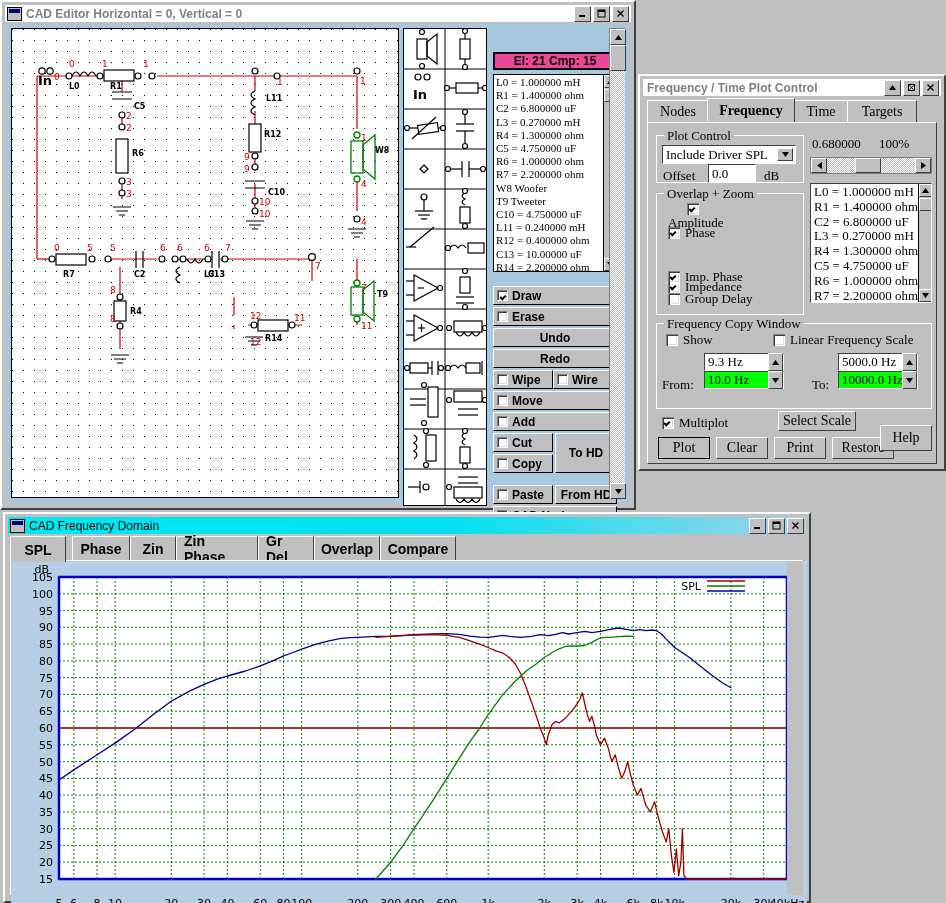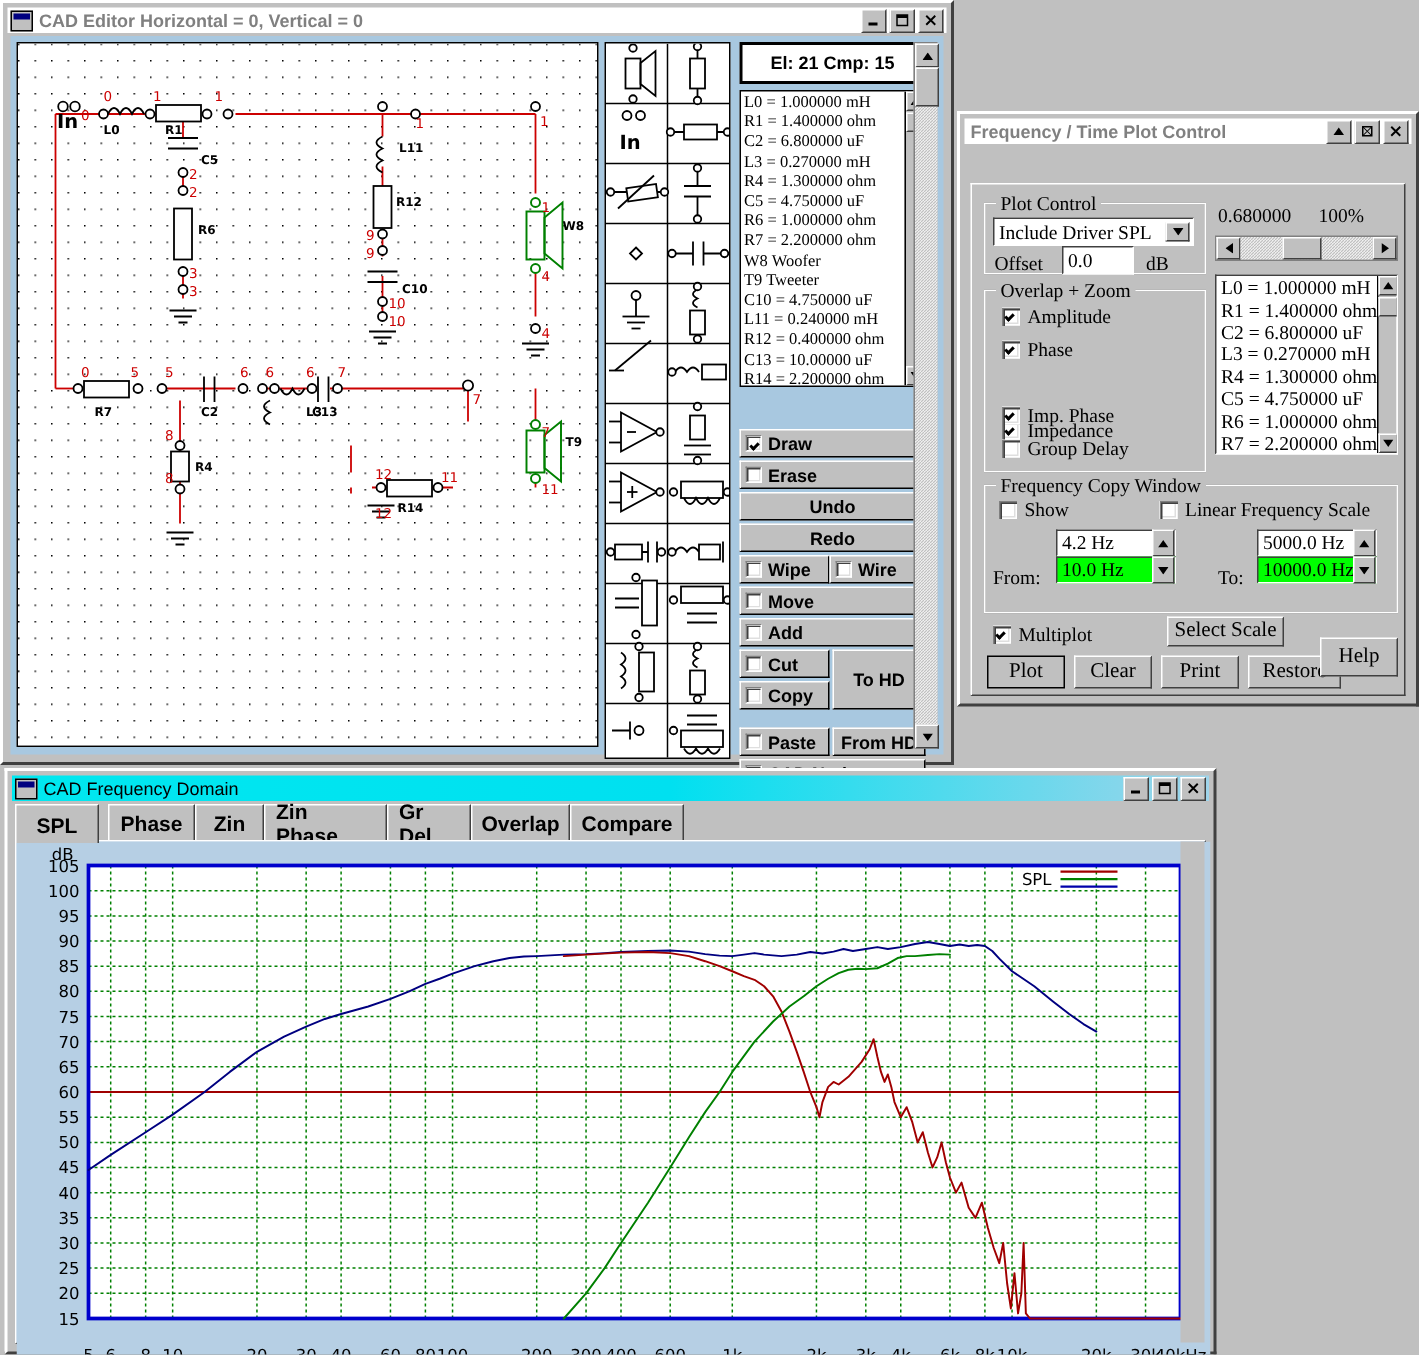--- a/index.html
+++ b/index.html
@@ -40,23 +40,23 @@
   #canvas{position:absolute;left:4px;top:4px;width:388px;height:470px;background:#fff;
           border:1px solid #000;box-sizing:border-box;overflow:hidden;}
   #canvas svg{display:block;}
 
   
   #palette{position:absolute;left:396px;top:4px;width:84px;height:478px;background:#fff;
            border:1px solid #000;box-sizing:border-box;overflow:hidden;}
 
   
   #rightcol{position:absolute;left:486px;top:4px;width:124px;}
-  #elcmp{height:28px;background:#ffffff;border:2px solid #000;box-sizing:border-box;
+  #elcmp{height:18px;background:#ec4899;border:2px solid #000;box-sizing:border-box;
          display:flex;align-items:center;justify-content:center;
-         font-size:12px;font-weight:bold;color:#000;}
+         font-size:12px;font-weight:bold;color:#000;margin-top:24px;}
   #complist{margin-top:4px;height:198px;background:#fff;border:1px solid #000;box-sizing:border-box;
             position:relative;overflow:hidden;}
   #complist .rows{position:absolute;left:2px;top:1px;right:15px;}
   #complist .row{font-size:11px;line-height:13.2px;color:#000;white-space:nowrap;
         font-family:"Liberation Serif", serif;}
   .lbscroll{position:absolute;right:0;top:0;width:13px;bottom:0;background:#c0c0c0;
             border-left:1px solid #000;box-sizing:border-box;}
   .lbsb{width:13px;height:13px;background:#c0c0c0;
         border-top:1px solid #fff;border-left:1px solid #fff;
         border-right:1px solid #404040;border-bottom:1px solid #404040;box-sizing:border-box;
@@ -699,20 +699,34 @@
       </div>
       <div class="tbtn">
         <svg width="9" height="9" viewBox="0 0 9 9">
               <path d="M1.5 1.5 L7.5 7.5 M7.5 1.5 L1.5 7.5" stroke="#000" stroke-width="1.3"></path>
             </svg>
       </div>
     </div>
   </div>
 
   <div id="pc-body">
+    <div class="tabstrip">
+      <div class="tab" style="left:0px;width:62px;">
+        <span>Nodes</span>
+          </div>
+      <div class="tab sel" style="left:60px;width:88px;">
+        <span>Frequency</span>
+          </div>
+      <div class="tab" style="left:146px;width:56px;">
+        <span>Time</span>
+          </div>
+      <div class="tab" style="left:200px;width:70px;">
+        <span>Targets</span>
+          </div>
+    </div>
 
     <div class="tabpage">
 
       <div class="grp" style="left:8px;top:12px;width:148px;height:48px;">
         <span class="lg">Plot Control</span>
       </div>
       <div class="combo" style="left:14px;top:22px;width:134px;height:19px;">
         <span>Include Driver SPL</span>
         <span class="arrow">
           <svg width="7" height="5" viewBox="0 0 7 5">
@@ -740,21 +754,21 @@
         <div class="b">
           <svg width="5" height="7" viewBox="0 0 5 7">
                 <path d="M5 3.5 L0 0 L0 7 Z" fill="#000"></path>
               </svg>
             </div>
       </div>
 
       <div class="grp" style="left:8px;top:70px;width:148px;height:122px;">
         <span class="lg">Overlap + Zoom</span>
       </div>
-      <div class="cbx" style="left:20px;top:80px;">
+      <div class="cbx" style="left:20px;top:80px;flex-direction:column;">
         <span class="cbox on"></span>
         <span>Amplitude</span>
           </div>
       <div class="cbx" style="left:20px;top:102px;">
         <span class="cbox on"></span>
         <span>Phase</span>
           </div>
       <div class="cbx" style="left:20px;top:124px;margin-top:32px;">
         <span class="cbox on"></span>
         <span>Impedance</span>
@@ -801,21 +815,21 @@
         <span class="cbox"></span>
         <span>Show</span>
           </div>
       <div class="cbx" style="left:125px;top:209px;">
         <span class="cbox"></span>
         <span>Linear Frequency Scale</span>
           </div>
 
       <span class="serif" style="position:absolute;left:14px;top:254px;">From:</span>
       <div class="efield" style="left:56px;top:230px;width:80px;height:18px;">
-        <span>4.2 Hz</span>
+        <span>9.3 Hz</span>
           </div>
       <div class="spin" style="left:120px;top:230px;height:18px;">
         <svg width="7" height="5" viewBox="0 0 7 5">
               <path d="M3.5 0 L7 5 L0 5 Z" fill="#000"></path>
             </svg>
           </div>
       <div class="efield" style="left:56px;top:248px;width:80px;height:18px;background:#00ff00;">
         <span>10.0 Hz</span>
           </div>
       <div class="spin" style="left:120px;top:248px;height:18px;">

